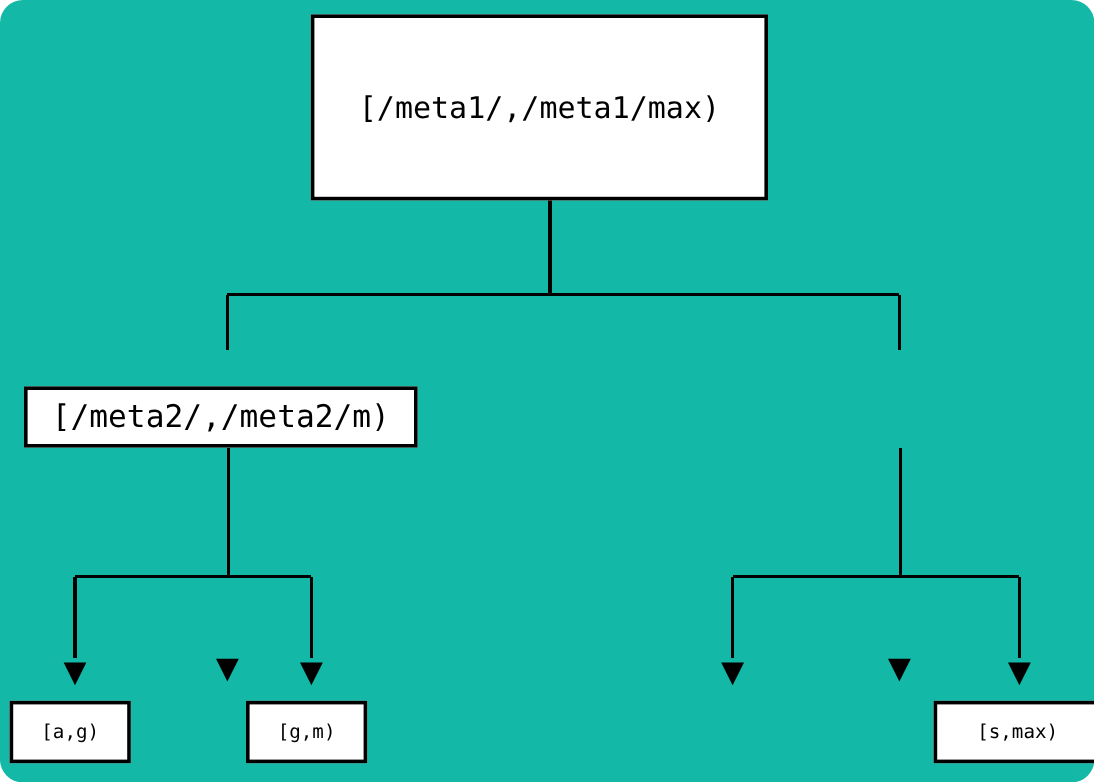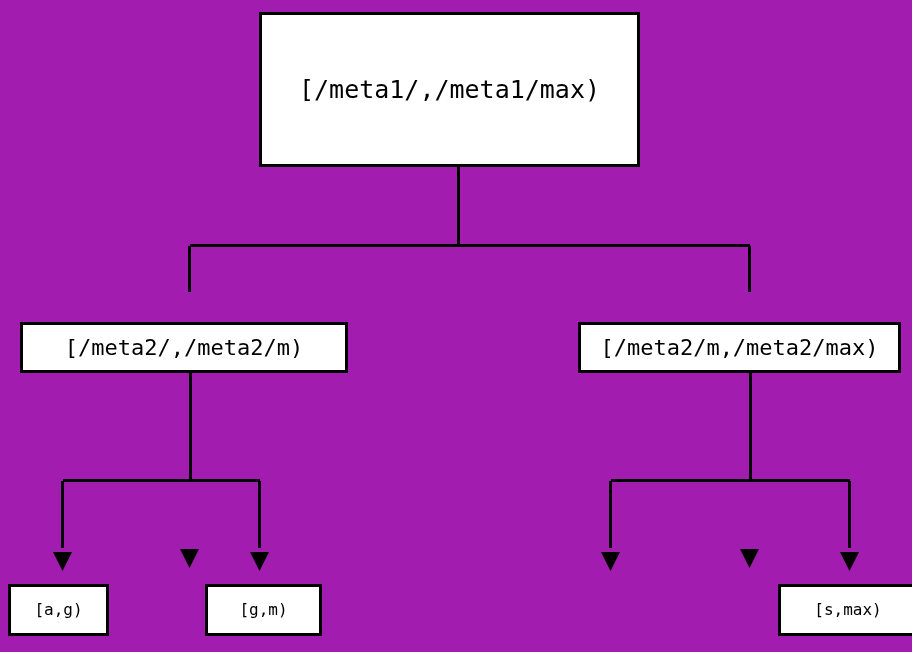--- a/index.html
+++ b/index.html
@@ -8,22 +8,23 @@
     padding: 0;
     background: #ffffff;
   }
   body {
     font-family: "DejaVu Sans Mono", "Liberation Mono", monospace;
   }
   #canvas {
     position: relative;
     width: 912px;
     height: 652px;
-    background: #a21caf;
+    background: #14b8a6;
     overflow: hidden;
+    border-radius: 19px;
   }
   #connectors {
     position: absolute;
     left: 0;
     top: 0;
     width: 912px;
     height: 652px;
     pointer-events: none;
   }
   .node {
@@ -61,29 +62,29 @@
     width: 328px;
     height: 51px;
   }
   .node-mid-right {
     left: 578px;
     top: 322px;
     width: 323px;
     height: 51px;
   }
   .node-mid-left .node-label,
-  .node-mid-right .node-label { font-size: 22px; }
+  .node-mid-right .node-label { font-size: 26px; }
 
   
   .node-leaf {
     height: 52px;
   }
   .node-leaf .node-label { font-size: 16px; }
   .node-leaf-0 { left: 8px;   top: 584px; width: 101px; }
-  .node-leaf-1 { left: 205px; top: 584px; width: 117px; }
+  .node-leaf-1 { left: 205px; top: 584px; width: 101px; }
   .node-leaf-2 { left: 554px; top: 584px; width: 101px; }
   .node-leaf-3 { left: 778px; top: 584px; width: 140px; }
 </style>
 </head>
 <body>
 
 <div id="canvas">
 
   <svg id="connectors" viewBox="0 0 912 652" width="912" height="652" aria-hidden="true">
     <g stroke="#000000" stroke-width="3" fill="none" shape-rendering="crispEdges">
@@ -114,23 +115,20 @@
   </svg>
 
   <div class="node node-root">
     <span class="node-label">[/meta1/,/meta1/max)</span>
   </div>
 
   <div class="node node-mid-left">
     <span class="node-label">[/meta2/,/meta2/m)</span>
   </div>
 
-  <div class="node node-mid-right">
-    <span class="node-label">[/meta2/m,/meta2/max)</span>
-  </div>
 
   <div class="node node-leaf node-leaf-0">
     <span class="node-label">[a,g)</span>
   </div>
 
   <div class="node node-leaf node-leaf-1">
     <span class="node-label">[g,m)</span>
   </div>
 
 

